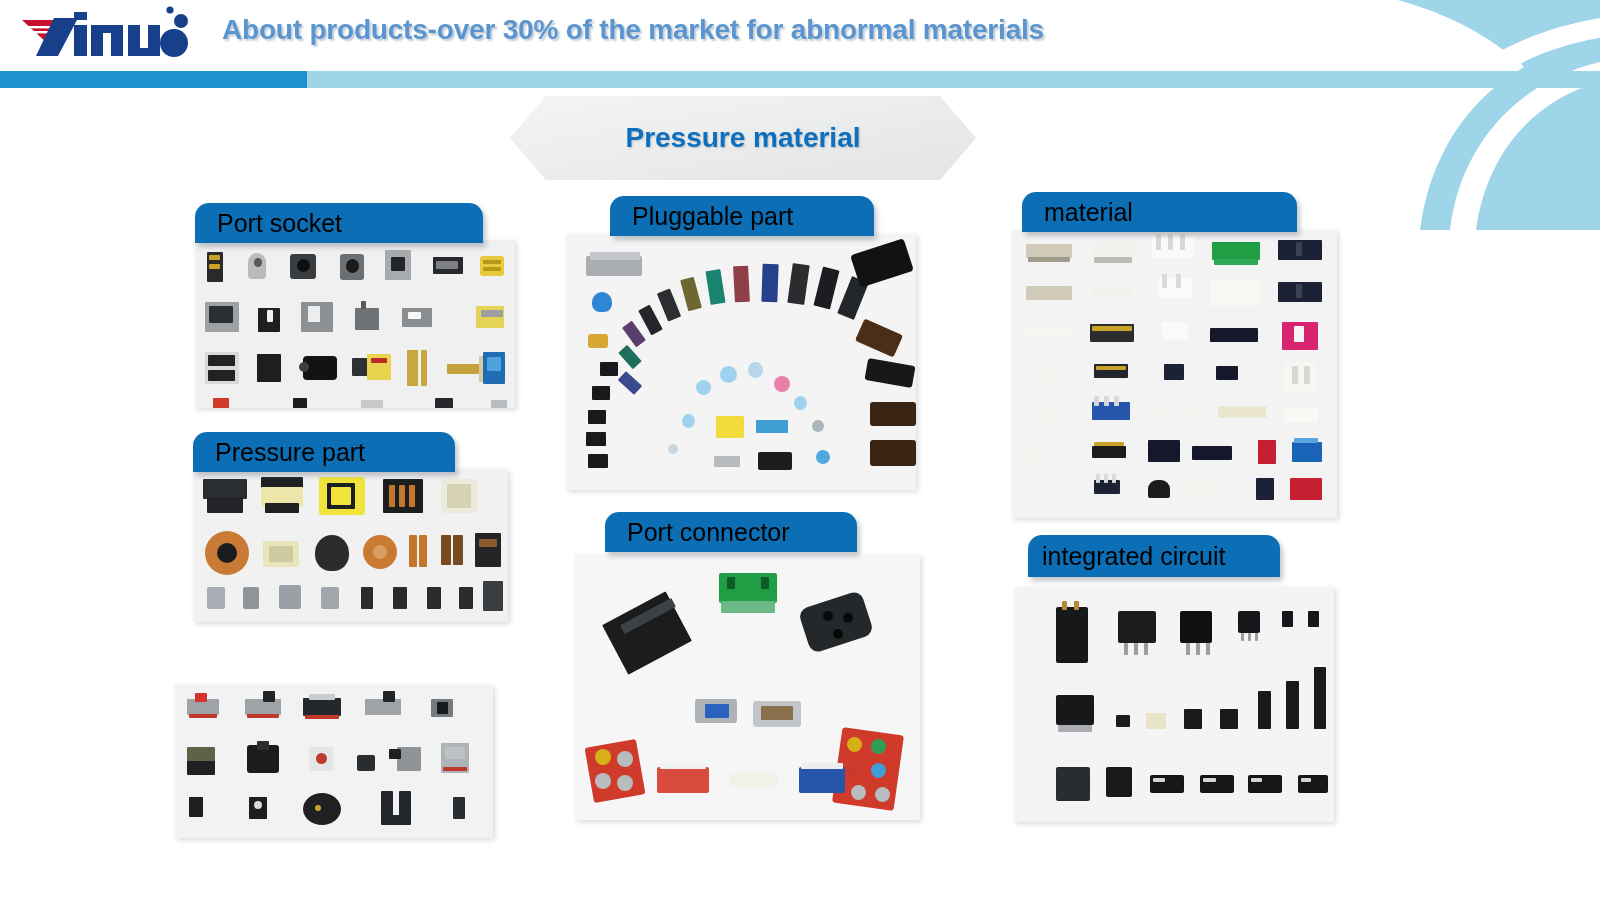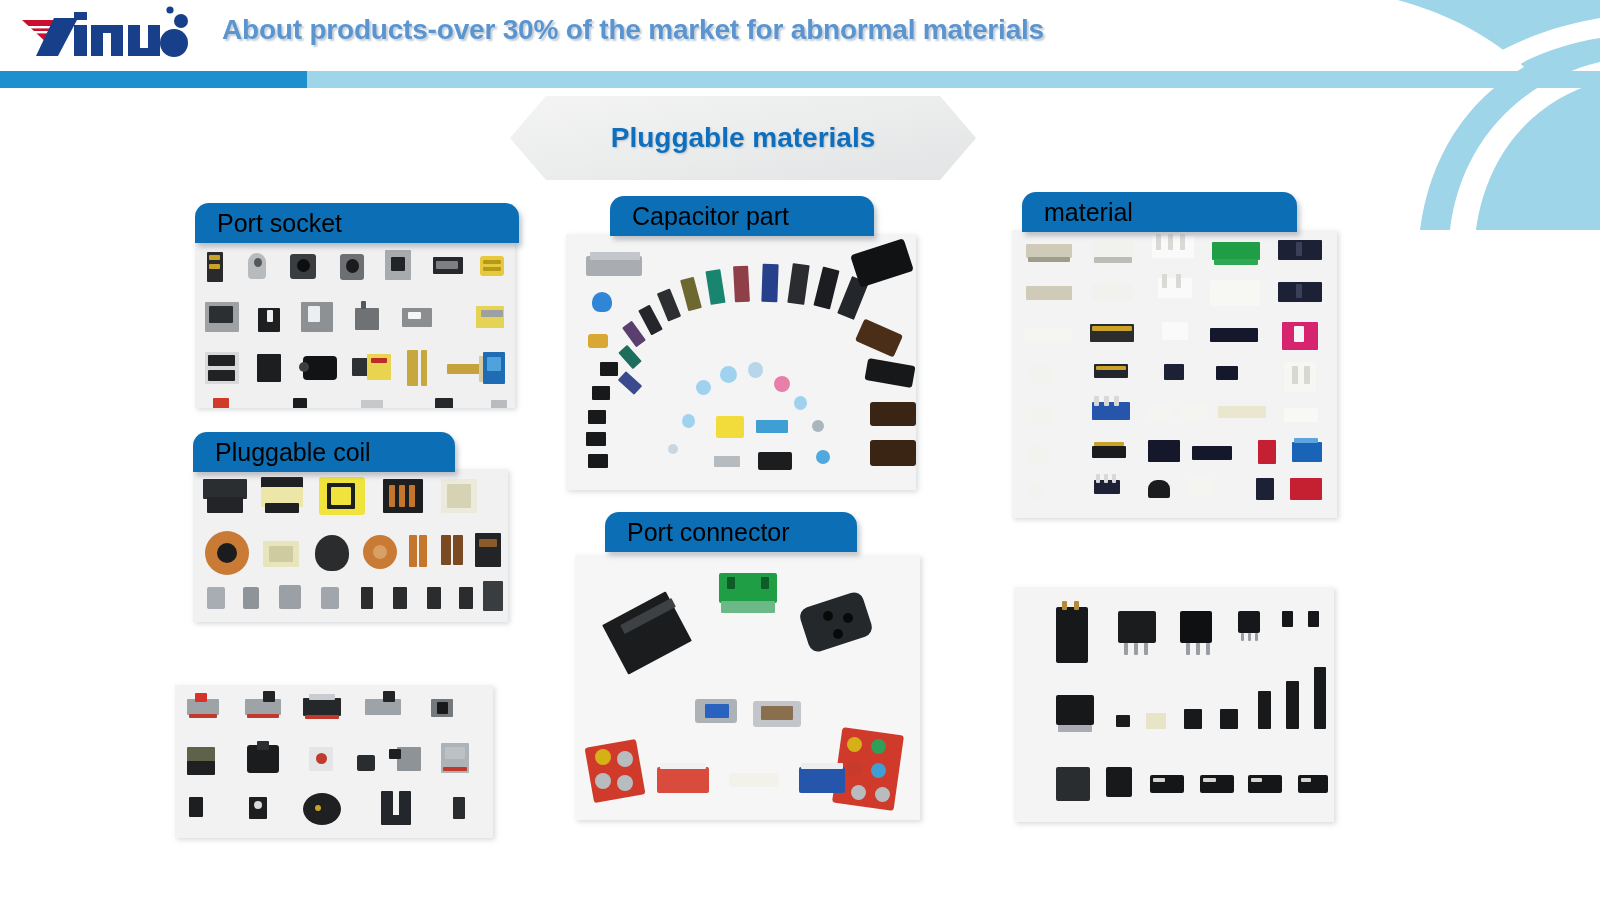--- a/index.html
+++ b/index.html
@@ -138,26 +138,26 @@
     <div class="header-title">About products-over 30% of the market for abnormal materials</div>
 
     <div class="header-rule">
       <div class="dark"></div>
       <div class="light"></div>
     </div>
   </div>
 
   <div class="chevron">
     <div class="chevron-text">
-      <div>Pluggable materials</div>
+      <div>Pressure material</div>
     </div>
   </div>
 
   <div class="section" style="left:195px; top:203px; width:320px; height:205px;">
-    <div class="label-banner" style="left:0; top:0; width:324px; height:40px;">
+    <div class="label-banner" style="left:0; top:0; width:288px; height:40px;">
       <span>Port socket</span>
     </div>
     <div class="photo" style="left:0; top:37px; width:320px; height:168px; background:#f0f0f1;">
       <div class="photo-inner">
 
         <div class="part" style="left:12px;top:12px;width:16px;height:30px;background:#2a2a2c;"></div>
         <div class="part" style="left:14px;top:15px;width:11px;height:5px;background:#c9a227;"></div>
         <div class="part" style="left:14px;top:24px;width:11px;height:5px;background:#c9a227;"></div>
         <div class="part" style="left:53px;top:13px;width:18px;height:26px;background:#b8bbbd;border-radius:9px 9px 4px 4px;"></div>
         <div class="part" style="left:59px;top:18px;width:8px;height:9px;background:#55585a;border-radius:50%;"></div>
@@ -206,21 +206,21 @@
         <div class="part" style="left:98px;top:158px;width:14px;height:14px;background:#1a1c1e;"></div>
         <div class="part" style="left:166px;top:160px;width:22px;height:10px;background:#c6c8ca;"></div>
         <div class="part" style="left:240px;top:158px;width:18px;height:12px;background:#25272a;"></div>
         <div class="part" style="left:296px;top:160px;width:16px;height:10px;background:#b9bcbe;"></div>
       </div>
     </div>
   </div>
 
   <div class="section" style="left:193px; top:432px; width:315px; height:190px;">
     <div class="label-banner" style="left:0; top:0; width:262px; height:40px;">
-      <span>Pluggable coil</span>
+      <span>Pressure part</span>
     </div>
     <div class="photo" style="left:0; top:37px; width:315px; height:153px; background:#f1f1f2;">
       <div class="photo-inner">
 
         <div class="part" style="left:10px;top:10px;width:44px;height:20px;background:#2b2e31;"></div>
         <div class="part" style="left:14px;top:28px;width:36px;height:16px;background:#222427;"></div>
         <div class="part" style="left:68px;top:8px;width:42px;height:12px;background:#1e2022;"></div>
         <div class="part" style="left:68px;top:18px;width:42px;height:20px;background:#ece6a8;"></div>
         <div class="part" style="left:72px;top:34px;width:34px;height:10px;background:#1e2022;"></div>
         <div class="part" style="left:126px;top:8px;width:46px;height:38px;background:#f0e43c;border-radius:3px;"></div>
@@ -299,21 +299,21 @@
         <div class="part" style="left:206px;top:106px;width:12px;height:32px;background:#23262a;"></div>
         <div class="part" style="left:224px;top:106px;width:12px;height:32px;background:#23262a;"></div>
         <div class="part" style="left:206px;top:130px;width:30px;height:10px;background:#23262a;"></div>
         <div class="part" style="left:278px;top:112px;width:12px;height:22px;background:#2a2d30;"></div>
       </div>
     </div>
   </div>
 
   <div class="section" style="left:600px; top:196px; width:350px; height:300px;">
     <div class="label-banner" style="left:10px; top:0; width:264px; height:40px;">
-      <span>Capacitor part</span>
+      <span>Pluggable part</span>
     </div>
     <div class="photo" style="left:-34px; top:38px; width:350px; height:256px; background:#f4f4f4;">
       <div class="photo-inner">
 
         <div class="part" style="left:20px;top:22px;width:56px;height:20px;background:#a9adb1;border-radius:2px;"></div>
         <div class="part" style="left:24px;top:18px;width:50px;height:8px;background:#c3c7cb;"></div>
 
         <div class="part" style="left:26px;top:58px;width:20px;height:20px;background:#2f86d6;border-radius:50% 50% 40% 40%;"></div>
 
         <div class="part" style="left:22px;top:100px;width:20px;height:14px;background:#d9a832;border-radius:3px;"></div>
@@ -481,20 +481,23 @@
         <div class="part" style="left:100px;top:244px;width:4px;height:9px;background:#d8d8d8;"></div>
         <div class="part" style="left:136px;top:250px;width:22px;height:18px;background:#1a1c1e;border-radius:9px 9px 2px 2px;"></div>
         <div class="part" style="left:176px;top:248px;width:26px;height:18px;background:#f4f4f0;"></div>
         <div class="part" style="left:244px;top:248px;width:18px;height:22px;background:#1c2135;"></div>
         <div class="part" style="left:278px;top:248px;width:32px;height:22px;background:#c52032;"></div>
       </div>
     </div>
   </div>
 
   <div class="section" style="left:1020px; top:535px; width:320px; height:290px;">
+    <div class="label-banner" style="left:8px; top:0; width:252px; height:42px; padding-left:14px;">
+      <span>integrated circuit</span>
+    </div>
     <div class="photo" style="left:-6px; top:52px; width:320px; height:235px; background:#f4f4f4;">
       <div class="photo-inner">
 
         <div class="part" style="left:42px;top:20px;width:32px;height:56px;background:#16181a;border-radius:2px;"></div>
         <div class="part" style="left:48px;top:14px;width:5px;height:9px;background:#b48a3a;"></div>
         <div class="part" style="left:60px;top:14px;width:5px;height:9px;background:#b48a3a;"></div>
         <div class="part" style="left:104px;top:24px;width:38px;height:32px;background:#1a1c1e;border-radius:2px;"></div>
         <div class="part" style="left:110px;top:56px;width:4px;height:12px;background:#9a9ea2;"></div>
         <div class="part" style="left:120px;top:56px;width:4px;height:12px;background:#9a9ea2;"></div>
         <div class="part" style="left:130px;top:56px;width:4px;height:12px;background:#9a9ea2;"></div>

